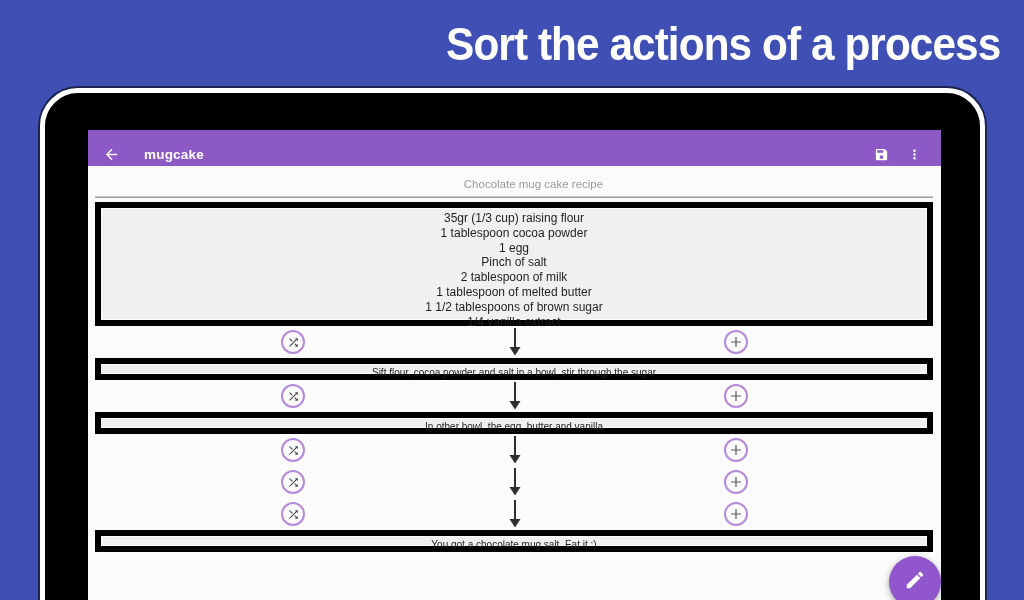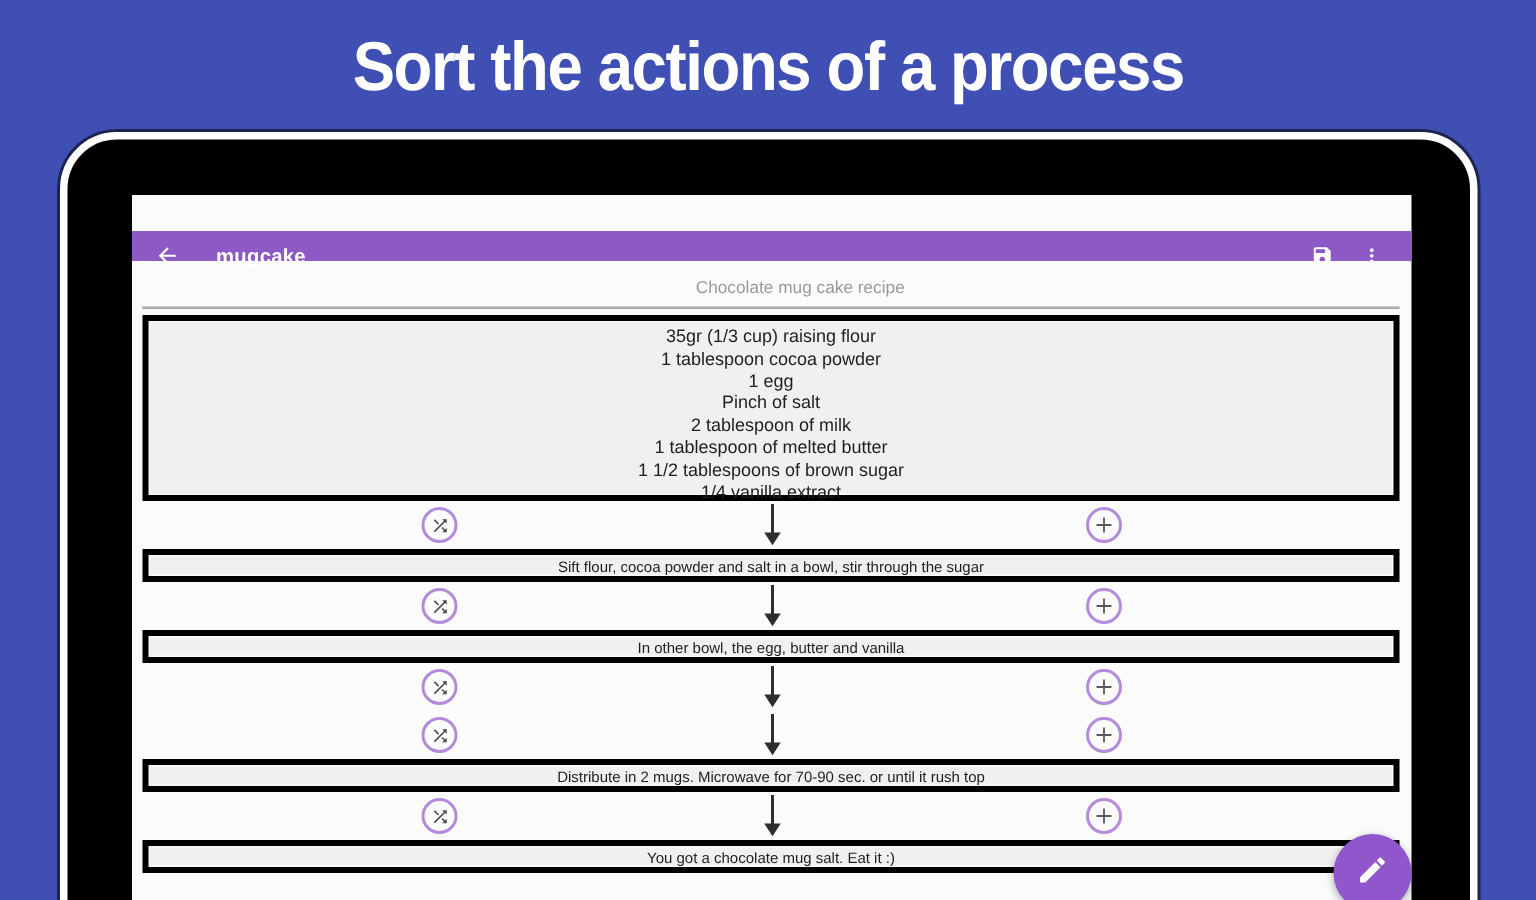--- a/index.html
+++ b/index.html
@@ -6,21 +6,21 @@
   html,body { width:1024px; height:600px; overflow:hidden; }
   body {
     font-family:"Liberation Sans","DejaVu Sans",sans-serif;
     background:#404FB4;
     position:relative;
   }
 
   
   .banner {
     position:absolute; left:0; top:0; width:1024px; height:88px;
-    display:flex; align-items:center; justify-content:center;
+    display:flex; align-items:center; justify-content:flex-end;
   }
   .banner h1 {
     color:#ffffff; font-size:46px; font-weight:bold; letter-spacing:-1px;
     transform:scaleX(.92);
     text-align:center;
   }
 
   
   .tablet {
     position:absolute; left:40px; top:88px; width:945px; height:560px;
@@ -29,43 +29,43 @@
   }
 
   
   .screen {
     position:absolute; left:88px; top:130px; width:853px; height:470px;
     background:#FBFBFB; overflow:hidden;
   }
 
   
   .appbar {
-    height:20px; background:#8C59C5; display:flex; align-items:center;
-    padding:12px 16px 0 14px; color:#fff;margin-top:24px;
+    height:36px; background:#8C59C5; display:flex; align-items:center;
+    padding:12px 16px 0 14px; color:#fff;
   }
   .appbar .back { width:18px; height:18px; display:flex; align-items:center; justify-content:center; cursor:pointer; }
   .appbar .title { font-size:13.5px; font-weight:bold; margin-left:24px; letter-spacing:.2px; }
   .appbar .spacer { flex:1; }
   .appbar .action { width:22px; height:22px; display:flex; align-items:center; justify-content:center; cursor:pointer; }
   .appbar .action + .action { margin-left:11px; }
 
   
   .recipe-title {
     margin-top:11px; text-align:center; color:#9a9a9a; font-size:11.5px;
     height:15px; line-height:15px;padding-left:38px;
   }
   .title-underline {
     height:2px; background:#9e9e9e; margin:4px 8px 0 7px;
     border-top:1px solid #c9c9c9;
   }
 
   
   .step-box {
     margin:0 8px 0 7px; background:#F0F0F0;
-    border:4px solid #000000;
+    border:6px solid #000000;
     box-shadow:inset 0 0 0 1px #fbfbfb;
     color:#1f1f1f; text-align:center;
   }
   .step-box.multi {
     margin-top:4px; height:124px; font-size:12px; line-height:14.8px;
     padding-top:3px; white-space:pre-line;
   }
   .step-box.single {
     height:22px; font-size:10px; line-height:18px;
   }
@@ -206,21 +206,20 @@
           <polygon points="2.5,19 13.5,19 8,27.5" fill="#2e2e2e"></polygon>
         </svg>
     </span>
     <span class="circle-btn plus">
       <svg width="12" height="12" viewBox="0 0 24 24">
           <path stroke="#5a5a5a" stroke-width="2.4" d="M12 2v20M2 12h20"></path>
         </svg>
     </span>
   </div>
 
-  <div class="step-box single">Distribute in 2 mugs. Microwave for 70-90 sec. or until it rush top</div>
 
   <div class="connector">
     <span class="circle-btn shuffle">
       <svg width="13" height="13" viewBox="0 0 24 24">
           <path fill="#4a4a4a" d="M10.59 9.17L5.41 4 4 5.41l5.17 5.17 1.42-1.41zM14.5 4l2.04 2.04L4 18.59 5.41 20 17.96 7.46 20 9.5V4h-5.5zm.33 9.41l-1.41 1.41 3.13 3.13L14.5 20H20v-5.5l-2.04 2.04-3.13-3.13z"></path>
         </svg>
     </span>
     <span class="down-arrow">
       <svg width="16" height="28" viewBox="0 0 16 28">
           <line x1="8" y1="0" x2="8" y2="20" stroke="#2e2e2e" stroke-width="2"></line>

